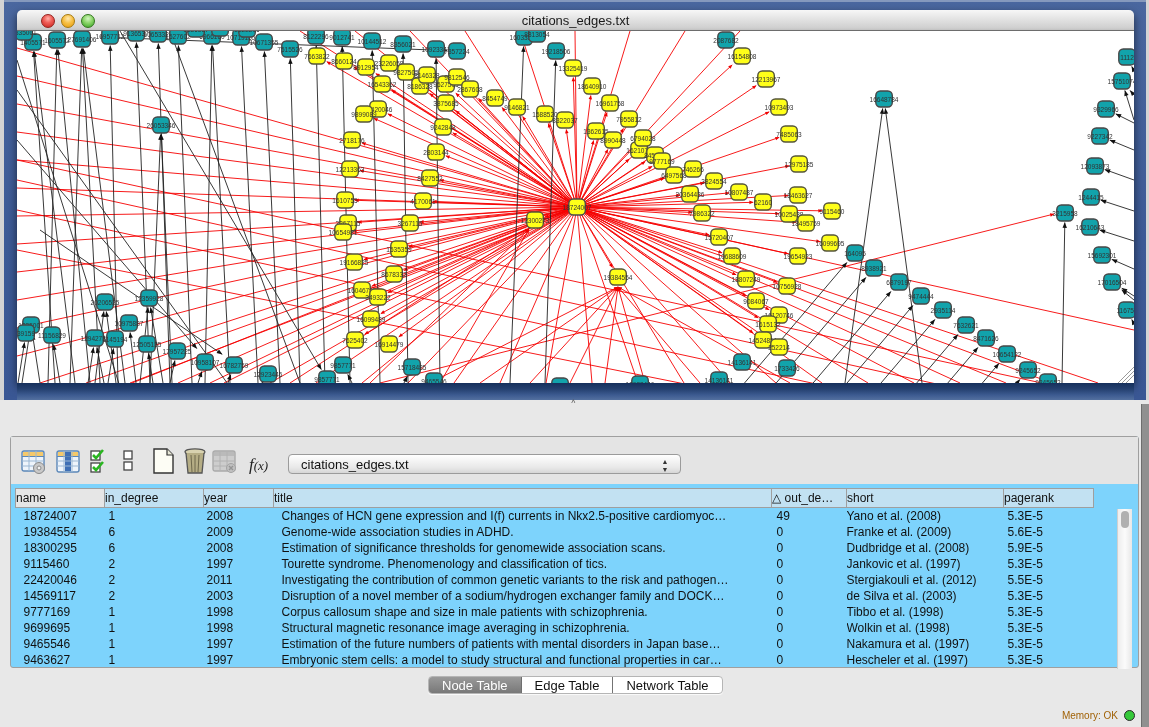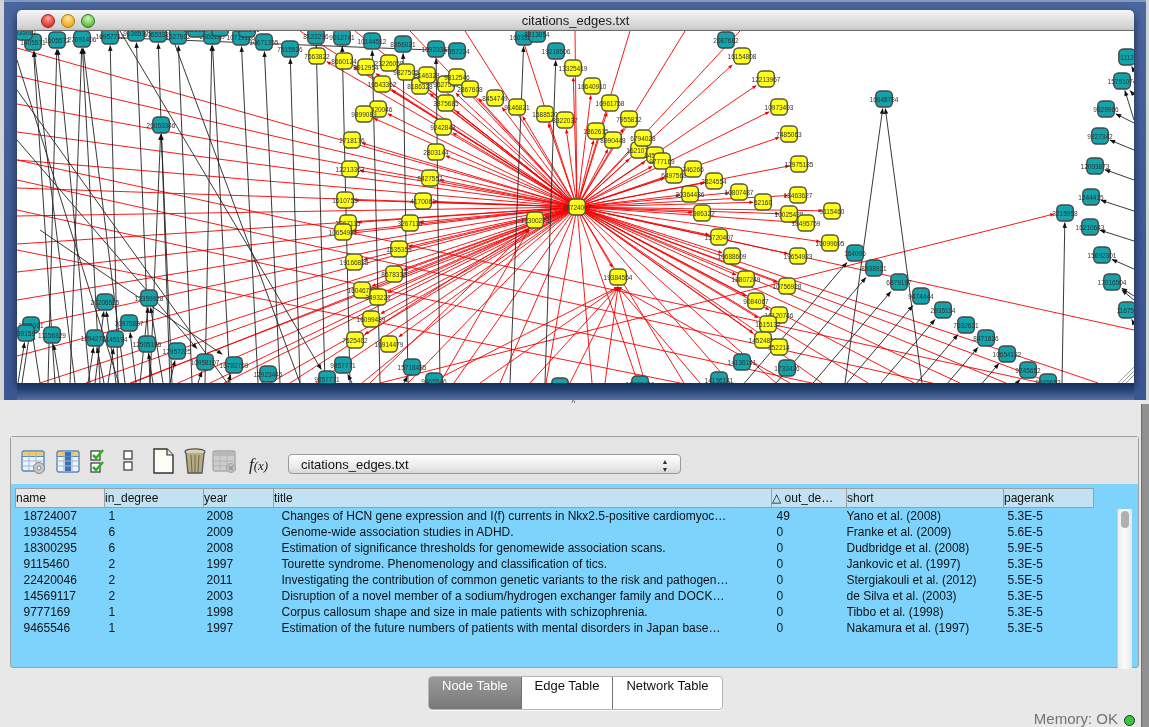--- a/index.html
+++ b/index.html
@@ -41,26 +41,26 @@
 th.c1 { background:#e6e6e6; }
 td { height:16px; font-size:12px; color:#111; white-space:nowrap; overflow:hidden; padding:0 0 0 8px; }
 td.c6 { padding:0; }
 td.c2 { padding-left:4px; }
 td.c5 { padding-left:5px; }
 td.c3 { padding-left:3px; }
 td.c7 { padding-left:4px; }
 tbody tr td { border:none; }
 #vscroll { position:absolute; right:6px; top:72px; width:15px; height:160px; background:linear-gradient(90deg,#ededed,#fbfbfb 50%,#e7e7e7); border-left:1px solid #d0d0d0; }
 #vscroll .thumb { position:absolute; left:3px; top:2px; width:8px; height:17px; border-radius:4px; background:#b0b0b0; }
-#tabs { position:absolute; left:428px; top:276px; height:34px; display:flex;
+#tabs { position:absolute; left:428px; top:276px; height:18px; display:flex;
   border:1px solid #b5b5b5; border-radius:4px; overflow:hidden; background:#fff; box-shadow:0 1px 1px rgba(255,255,255,.8);}
 #tabs div { font-size:13px; line-height:17px; padding:0 13px; color:#111; border-right:1px solid #737373; }
 #tabs div.sel { background:linear-gradient(180deg,#9a9a9a,#787878); color:#fff; border-right:1px solid #6f6f6f;}
 #tabs div:last-child { border-right:none;text-align:center; }
-#status { position:absolute; right:14px; top:310px; font-size:15px; color:#737373; }
+#status { position:absolute; right:14px; top:310px; font-size:10px; color:#a16207; }
 #status .dot { display:inline-block; width:11px; height:11px; border-radius:50%; background:#35c93a; border:1.5px solid #2a2a2a; vertical-align:-2px; margin-left:6px; }
 
 #flo { position:absolute; right:33px; top:8px; width:15px; height:15px; }
 </style></head><body>
 <div id="app">
   <div id="netpane">
     <div class="tstrip"></div>
     <div id="win">
       <div id="titlebar">
         <div class="tl" id="tl1"></div>
@@ -742,26 +742,44 @@
 <tr>
               <td class="c1">9777169</td>
               <td class="c2">1</td>
               <td class="c3">1998</td>
               <td class="c4">Corpus callosum shape and size in male patients with schizophrenia.</td>
               <td class="c5">0</td>
               <td class="c6">Tibbo et al. (1998)</td>
               <td class="c7">5.3E‑5</td>
             </tr>
 <tr>
+              <td class="c1">9699695</td>
+              <td class="c2">1</td>
+              <td class="c3">1998</td>
+              <td class="c4">Structural magnetic resonance image averaging in schizophrenia.</td>
+              <td class="c5">0</td>
+              <td class="c6">Wolkin et al. (1998)</td>
+              <td class="c7">5.3E‑5</td>
+            </tr>
+<tr>
               <td class="c1">9465546</td>
               <td class="c2">1</td>
               <td class="c3">1997</td>
               <td class="c4">Estimation of the future numbers of patients with mental disorders in Japan base…</td>
               <td class="c5">0</td>
               <td class="c6">Nakamura et al. (1997)</td>
+              <td class="c7">5.3E‑5</td>
+            </tr>
+<tr>
+              <td class="c1">9463627</td>
+              <td class="c2">1</td>
+              <td class="c3">1997</td>
+              <td class="c4">Embryonic stem cells: a model to study structural and functional properties in car…</td>
+              <td class="c5">0</td>
+              <td class="c6">Hescheler et al. (1997)</td>
               <td class="c7">5.3E‑5</td>
             </tr>
         </tbody>
       </table>
       <div id="vscroll">
           <div class="thumb"></div>
         </div>
     </div>
     <div id="tabs">
       <div class="sel">Node Table</div>

